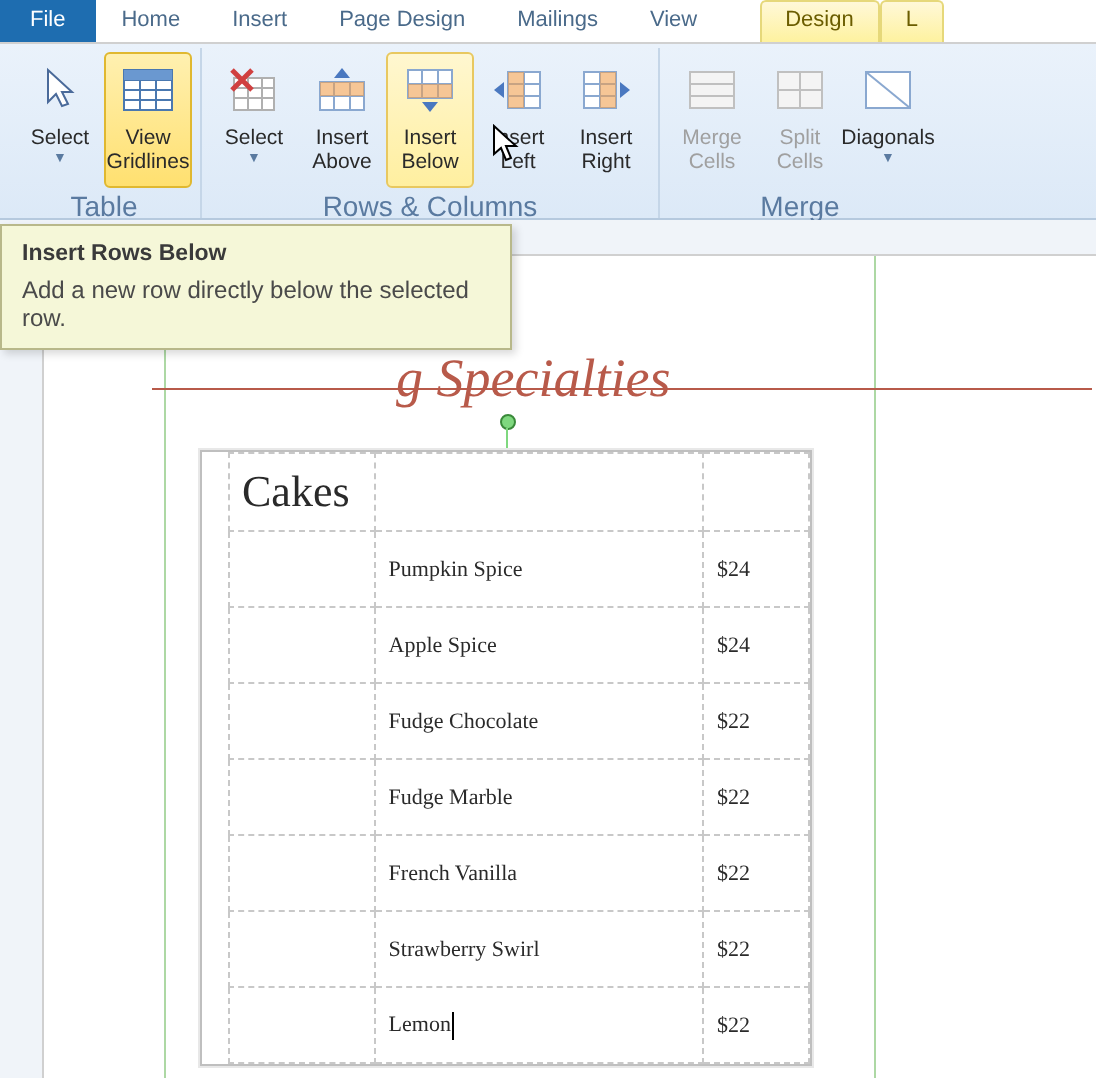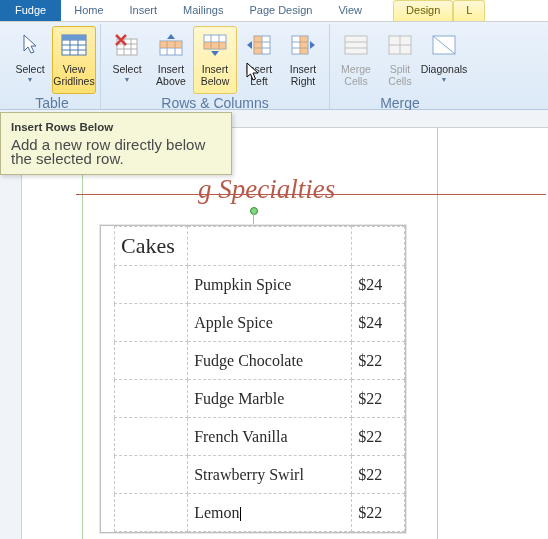--- a/index.html
+++ b/index.html
@@ -22,51 +22,51 @@
   .rbtn.hover { background: linear-gradient(#fff7d0,#ffefa0); border: 1px solid #e8c860; }
   .rbtn.disabled .rlbl { color: #a0a0a0; }
   .rbtn .arrow { font-size: 7px; color: #5a7aa0; margin-top: 1px; }
   
   .ruler-area { position: relative; height: 18px; background: #f0f4f9; border-bottom: 1px solid #d0d0d0; }
   
   .doc-area { position: relative; background: #fff; height: 411px; }
   .left-rulerpad { position: absolute; left: 0; top: 0; width: 22px; height: 100%; background: #f0f4f9; border-right: 1px solid #d0d0d0; }
   .vguide { position: absolute; width: 1px; background: #6ab85a; opacity: 0.55; top: 0; height: 100%; }
   
-  .tooltip { position: absolute; left: 0; top: 112px; width: 232px; background: #f5f7d8; border: 1px solid #b8b88a; padding: 8px 10px; box-shadow: 2px 2px 4px rgba(0,0,0,0.15); z-index: 50; }
+  .tooltip { position: absolute; left: 0; top: 112px; width: 256px; background: #f5f7d8; border: 1px solid #b8b88a; padding: 8px 10px; box-shadow: 2px 2px 4px rgba(0,0,0,0.15); z-index: 50; }
   .tooltip .tt-title { font-weight: bold; font-size: 11.5px; margin-bottom: 5px; color: #3a3a3a; }
-  .tooltip .tt-body { font-size: 15px; color: #4a4a4a; line-height: 14px; }
+  .tooltip .tt-body { font-size: 12px; color: #4a4a4a; line-height: 14px; }
   
   .doc-heading { position: absolute; left: 198px; top: 46px; font-family: Georgia, "Times New Roman", serif; font-style: italic; font-size: 27px; color: #b85a4a; }
   .hr-line { position: absolute; left: 76px; top: 66px; width: 470px; height: 1px; background: #b85a4a; }
   
   .handle { position: absolute; left: 250px; top: 79px; width: 8px; height: 8px; background: #7fd87f; border: 1px solid #3a8a3a; border-radius: 50%; }
   .handle-line { position: absolute; left: 253px; top: 86px; width: 1px; height: 12px; background: #7fd87f; }
   
   .table-box { position: absolute; left: 100px; top: 97px; width: 306px; border: 1px solid #bfbfbf; background: #fff; box-shadow: 0 0 0 1px #e8e8e8; padding-left: 13px; }
   .table-box table { width: 100%; border-collapse: collapse; }
-  .table-box td { border: 1px dashed #c8c8c8; font-family: Georgia, "Times New Roman", serif; font-size: 16px; padding: 8px 6px; color: #2a2a2a; vertical-align: middle; height: 38px; }
+  .table-box td { border: 1px dashed #c8c8c8; font-family: Georgia, "Times New Roman", serif; font-size: 11px; padding: 8px 6px; color: #2a2a2a; vertical-align: middle; height: 38px; }
   .table-box td.hdr { font-size: 22px; font-weight: normal; padding: 6px 6px; height: 32px; }
   .table-box td.col-a { width: 74px; }
   .table-box td.col-b { width: 175px; }
   .table-box td.col-c { width: 55px; }
   
   .cursor-caret::after { content: ""; display: inline-block; width: 1px; height: 14px; background: #000; vertical-align: middle; margin-left: 1px; }
   
   .mouse-cursor { position: absolute; left: 246px; top: 62px; z-index: 60; pointer-events: none; }
 </style>
 </head>
 <body>
 
 <div class="tabs">
-  <div class="tab file">Fudge</div>
+  <div class="tab file">File</div>
   <div class="tab">Home</div>
   <div class="tab">Insert</div>
+  <div class="tab">Page Design</div>
   <div class="tab">Mailings</div>
-  <div class="tab">Page Design</div>
   <div class="tab">View</div>
   <div style="width:18px"></div>
   <div class="tab context">Design</div>
   <div class="tab context">L</div>
 </div>
 
 <div class="ribbon">
 
   <div class="group">
     <div class="group-items">

